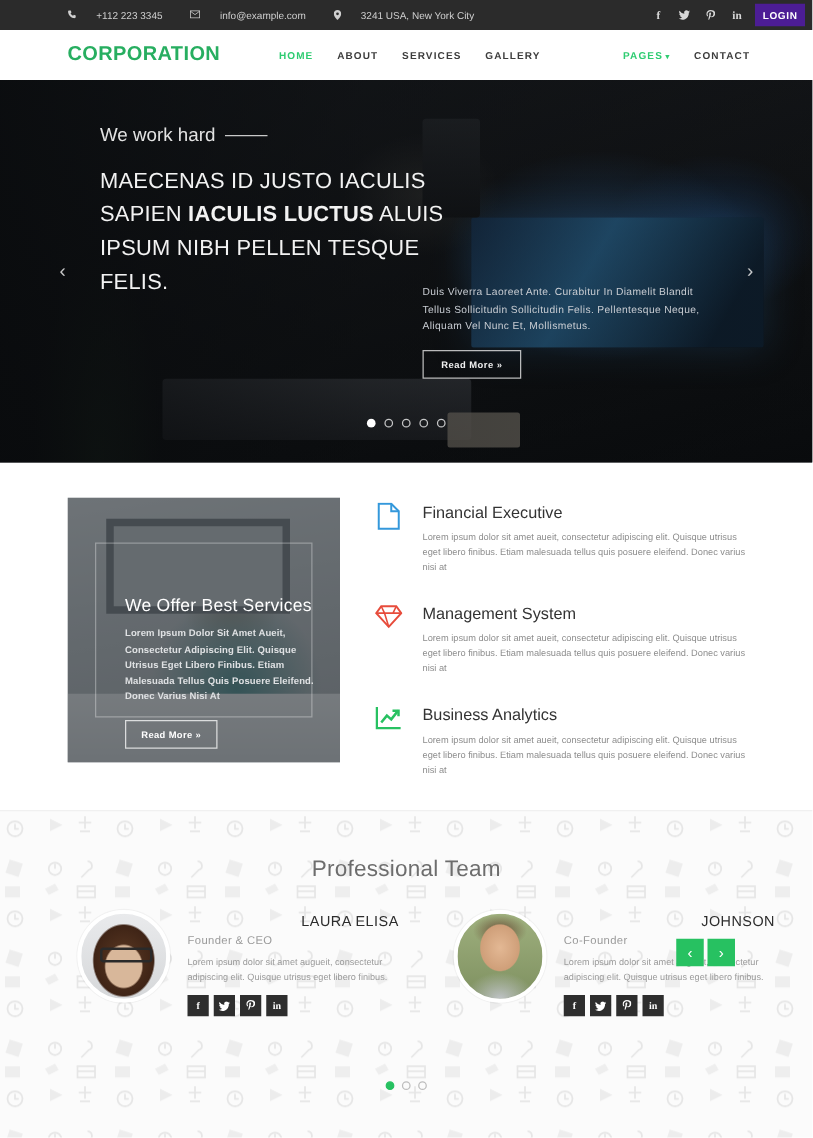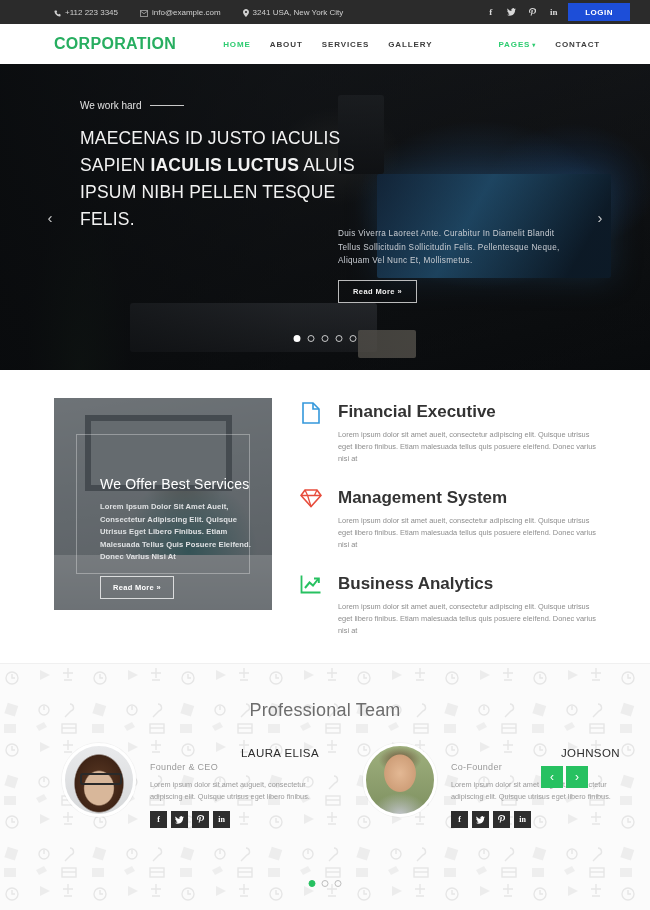--- a/index.html
+++ b/index.html
@@ -10,32 +10,32 @@
     overflow: hidden;
   }
 
   
   .topbar {
     height: 24px; background: #2b2b2b;
     display: flex; align-items: center;
     padding: 0 0 0 54px;
     color: #cfcfcf; font-size: 8px;
   }
-  .tb-item { display: flex; align-items: flex-end; gap: 4px; margin-right: 22px; white-space: nowrap; }
+  .tb-item { display: flex; align-items: flex-start; gap: 16px; margin-right: 22px; white-space: nowrap; }
   .tb-item svg { flex: none; }
   .tb-spacer { flex: 1; }
   .tb-social { display: flex; align-items: center; height: 24px; }
   .soc {
     width: 21px; height: 24px; display: flex; align-items: center; justify-content: center;
     color: #d8d8d8; font-size: 9px; font-weight: bold; font-family: "Liberation Serif", serif;
   }
   .login-btn {
-    background: #1d4ed8; color: #fff; font-size: 8px; font-weight: bold;
+    background: #4c1d95; color: #fff; font-size: 8px; font-weight: bold;
     letter-spacing: .5px; height: 18px; display: flex; align-items: center;
-    padding: 0 17px; margin-right: 20px; margin-left: 4px; border: none; cursor: pointer;
+    padding: 0 6px; margin-right: 6px; margin-left: 4px; border: none; cursor: pointer;
   }
 
   
   .header {
     height: 40px; background: #fff; display: flex; align-items: center;
     padding: 0 78px 0 54px;
   }
   .logo { font-size: 16px; font-weight: bold; color: #27ae60; letter-spacing: .3px; }
   .nav { margin-left: auto; display: flex; align-items: center; gap: 19px; }
   .nav a {
@@ -70,21 +70,21 @@
   }
   .hero-deco1 { position:absolute; left:4%; bottom:0; width:16%; height:55%;
     background: radial-gradient(ellipse at 50% 100%, rgba(40,60,40,.55), rgba(10,14,12,0) 70%); }
   .hero-deco2 { position:absolute; left:55%; bottom:4%; width:9%; height:9%;
     background:#9b9386; border-radius:2px; opacity:.75; }
   .hero-deco3 { position:absolute; left:52%; top:10%; width:7%; height:26%;
     background:linear-gradient(180deg,#2a2d31,#15171a); border-radius:3px; }
   .hero-shade { position:absolute; inset:0; background: linear-gradient(90deg, rgba(8,10,12,.86) 0%, rgba(8,10,12,.5) 45%, rgba(8,10,12,.35) 100%); }
 
   .hero-content { position: absolute; left: 80px; top: 36px; width: 300px; z-index: 4; }
-  .hero-eyebrow { display:flex; align-items:center; gap:8px; color:#e3e3e3; font-size:10px; margin-bottom:14px; }
+  .hero-eyebrow { display:flex; align-items:center; gap:8px; color:#e3e3e3; font-size:15px; margin-bottom:14px; }
   .hero-eyebrow .line { width: 34px; height: 1px; background:#c9c9c9; display:inline-block; }
   .hero-title { color:#f2f2f2; font-size:17.5px; line-height:27px; font-weight:300; letter-spacing:.2px; }
   .hero-title b { font-weight:700; }
 
   .hero-right { position:absolute; left:338px; top:163px; width:226px; z-index:4; }
   .hero-sub { color:#c8ccd2; font-size:8.2px; line-height:13.5px; letter-spacing:.3px; }
   .hero-btn {
     display:inline-flex; align-items:center; justify-content:center;
     margin-top:12px; padding:6px 14px; border:1px solid rgba(230,230,230,.8);
     color:#f0f0f0; font-size:7.5px; font-weight:bold; letter-spacing:.4px;
@@ -123,21 +123,21 @@
   .svc-p { color:#dfe1e3; font-size:7.6px; line-height:12.6px; font-weight:bold; letter-spacing:.1px; }
   .svc-btn {
     display:inline-block; margin-top:12px; padding:6px 12px;
     border:1px solid rgba(255,255,255,.75); color:#fff; font-size:7.5px; font-weight:bold;
     background:transparent; cursor:pointer; letter-spacing:.3px;
   }
 
   .svc-right { flex:1; display:flex; flex-direction:column; gap:23px; padding-top:4px; }
   .svc-item { display:flex; gap:16px; }
   .svc-icon { width:22px; height:22px; flex:none; display:flex; align-items:flex-start; justify-content:center; }
-  .svc-title { font-size:17px; color:#333; font-weight:700; margin-bottom:7px; }
+  .svc-title { font-size:13px; color:#333; font-weight:400; margin-bottom:7px; }
   .svc-desc { font-size:7.4px; line-height:12px; color:#8d8d8d; }
 
   
   .team { position:relative; height:280px; background:#fbfbfb; overflow:hidden; border-top:1px solid #f0f0f0; }
   .team-pattern { position:absolute; inset:0; opacity:.55; }
   .team-title { position:relative; text-align:center; padding-top:36px; font-size:18px; color:#6d6d6d; font-weight:300; letter-spacing:.2px; }
   .team-grid { position:relative; display:flex; padding: 22px 30px 0 62px; gap:44px; }
   .member { display:flex; gap:14px; flex:1; }
   .avatar { width:74px; height:74px; border-radius:50%; flex:none; border:3px solid #fff; overflow:hidden; position:relative; box-shadow:0 0 0 1px rgba(0,0,0,.04); }
   .av1 { background:

